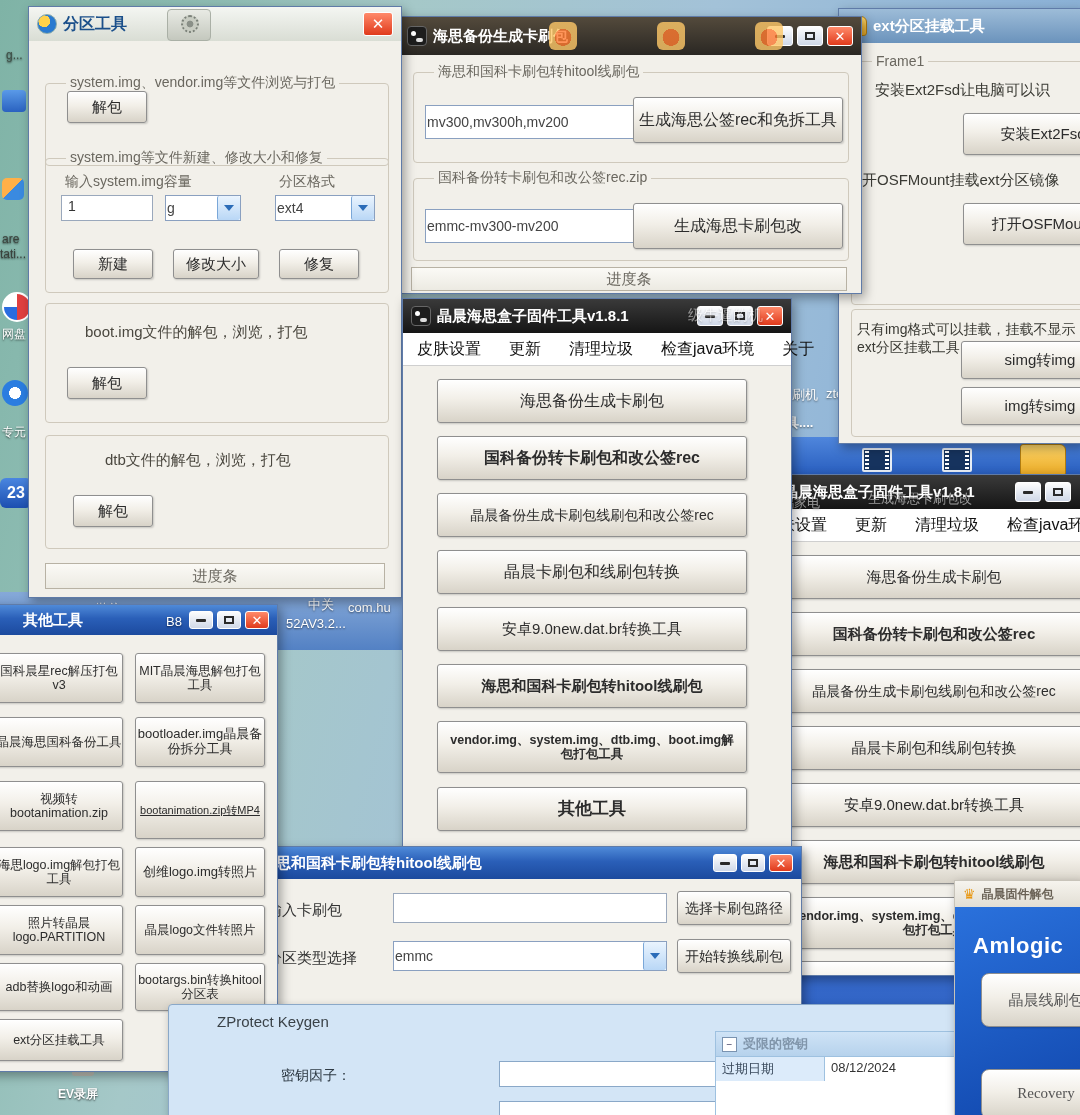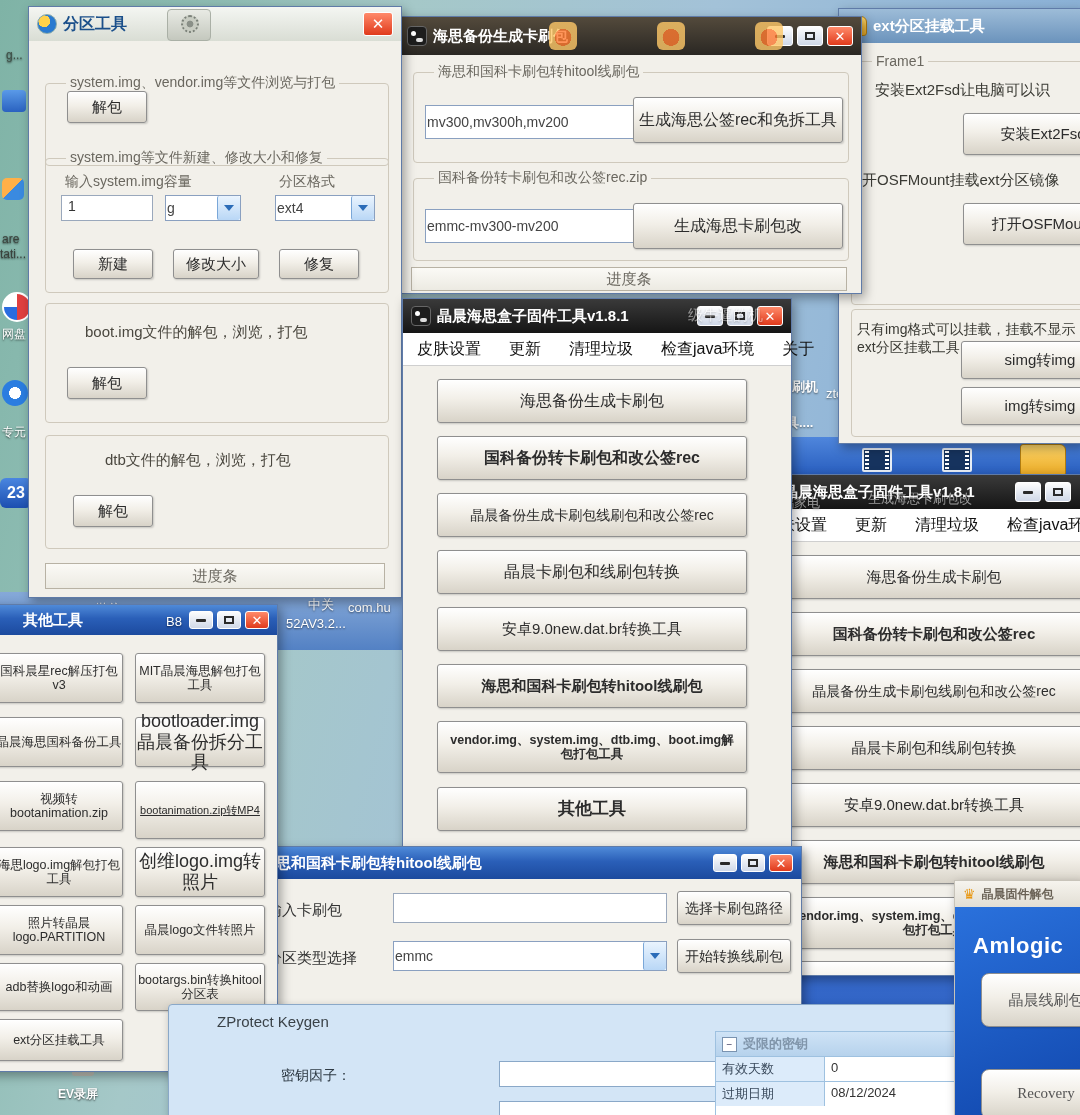--- a/index.html
+++ b/index.html
@@ -77,21 +77,21 @@
   <div class="deskicon-label" style="left:2px;top:326px;z-index:1;">网盘</div>
   <div class="abs" style="left:2px;top:380px;width:26px;height:26px;border-radius:50%;background:radial-gradient(circle at 50% 50%,#fff 0 32%,#2b7de0 33% 100%);z-index:1;"></div>
   <div class="deskicon-label" style="left:2px;top:424px;z-index:1;">专元</div>
   <div class="abs" style="left:0;top:478px;width:32px;height:30px;border-radius:6px;background:linear-gradient(#4a86e0,#1c4fb0);color:#fff;font-weight:bold;font-size:16px;display:flex;align-items:center;justify-content:center;z-index:1;">23</div>
 
   <div class="abs" style="left:72px;top:1060px;width:22px;height:16px;background:linear-gradient(#e8e8e2,#b8b8ae);border-radius:3px;z-index:2;"></div>
   <div class="abs" style="left:352px;top:1058px;width:26px;height:18px;background:linear-gradient(#f2f2ec,#c8c8bc);border-radius:3px;z-index:2;"></div>
   <div class="deskicon-label fragdark" style="left:58px;top:1086px;font-weight:bold;z-index:2;">EV录屏</div>
   <div class="deskicon-label fragdark" style="left:352px;top:1086px;font-weight:bold;z-index:2;">设置</div>
 
-  <div class="frag" style="left:792px;top:378px;font-weight:bold;z-index:1;">刷机</div>
+  <div class="frag" style="left:792px;top:386px;font-weight:normal;z-index:1;">刷机</div>
   <div class="frag" style="left:826px;top:386px;z-index:1;">zte</div>
   <div class="frag" style="left:786px;top:414px;font-weight:bold;z-index:1;">具....</div>
   <div class="frag" style="left:95px;top:600px;z-index:2;">微信</div>
   <div class="frag" style="left:308px;top:596px;z-index:2;">中关</div>
   <div class="frag" style="left:348px;top:600px;z-index:2;">com.hu</div>
   <div class="frag" style="left:166px;top:614px;z-index:9;">B8</div>
   <div class="frag" style="left:286px;top:616px;z-index:9;">52AV3.2...</div>
 
   <div class="win" style="left:838px;top:8px;width:242px;height:434px;overflow:hidden;z-index:2;">
     <div class="tb tb-steel" style="height:34px;">
@@ -295,49 +295,45 @@
           </div>
         <div class="wbtn maxb" style="width:24px;height:18px;">
             <div class="maxbox"></div>
           </div>
         <div class="wbtn closeb" style="width:24px;height:18px;">✕</div>
       </div>
     </div>
     <div class="btn3d" style="left:8px;top:48px;width:128px;height:50px;font-size:12.5px;">国科晨星rec解压打包v3</div>
     <div class="btn3d" style="left:148px;top:48px;width:130px;height:50px;font-size:12.5px;">MIT晶晨海思解包打包工具</div>
     <div class="btn3d" style="left:8px;top:112px;width:128px;height:50px;font-size:12.5px;">晶晨海思国科备份工具</div>
-    <div class="btn3d" style="left:148px;top:112px;width:130px;height:50px;font-size:18px;">bootloader.img晶晨备份拆分工具</div>
+    <div class="btn3d" style="left:148px;top:112px;width:130px;height:50px;font-size:13px;">bootloader.img晶晨备份拆分工具</div>
     <div class="btn3d" style="left:8px;top:176px;width:128px;height:50px;font-size:12.5px;">视频转bootanimation.zip</div>
     <div class="btn3d" style="left:148px;top:176px;width:130px;height:58px;font-size:11px;text-decoration:underline;">bootanimation.zip转MP4</div>
     <div class="btn3d" style="left:8px;top:242px;width:128px;height:50px;font-size:12.5px;">海思logo.img解包打包工具</div>
-    <div class="btn3d" style="left:148px;top:242px;width:130px;height:50px;font-size:18px;">创维logo.img转照片</div>
+    <div class="btn3d" style="left:148px;top:242px;width:130px;height:50px;font-size:13px;">创维logo.img转照片</div>
     <div class="btn3d" style="left:8px;top:300px;width:128px;height:50px;font-size:12.5px;">照片转晶晨logo.PARTITION</div>
     <div class="btn3d" style="left:148px;top:300px;width:130px;height:50px;font-size:12.5px;">晶晨logo文件转照片</div>
     <div class="btn3d" style="left:8px;top:358px;width:128px;height:48px;font-size:12.5px;">adb替换logo和动画</div>
     <div class="btn3d" style="left:148px;top:358px;width:130px;height:48px;font-size:12.5px;">bootargs.bin转换hitool分区表</div>
     <div class="btn3d" style="left:8px;top:414px;width:128px;height:42px;font-size:12.5px;">ext分区挂载工具</div>
   </div>
 
   <div class="win" style="left:168px;top:1004px;width:792px;height:111px;background:#d3e5f6;border:1px solid #8aa8c8;border-radius:4px 4px 0 0;z-index:10;">
     <div class="abs" style="left:48px;top:8px;font-size:15px;color:#3a4248;">ZProtect Keygen</div>
     <div class="abs" style="left:112px;top:62px;font-size:14px;color:#2e3a44;">密钥因子：</div>
     <div class="inputbox" style="left:330px;top:56px;width:332px;height:26px;border-color:#8aa8c8;"></div>
     <span class="chk abs" style="left:672px;top:62px;"></span>
     <div class="abs" style="left:688px;top:60px;font-size:14px;color:#2e3a44;">明文</div>
     <div class="inputbox" style="left:330px;top:96px;width:440px;height:18px;border-color:#8aa8c8;"></div>
     <div class="abs" style="left:546px;top:26px;width:244px;height:84px;background:#fff;border:1px solid #9ec1e0;">
       <div style="display:flex;align-items:center;gap:6px;background:linear-gradient(#cfe3f6,#b6d2ec);padding:3px 6px;">
         <span style="width:13px;height:13px;background:#fff;border:1px solid #7a93b0;display:inline-flex;align-items:center;justify-content:center;font-size:10px;color:#446;">−</span>
         <span style="font-size:13px;font-weight:bold;color:#8095aa;">受限的密钥</span>
       </div>
       <div class="gridrow">
-        <span class="gridk">有效天数</span>
-        <span class="gridv">0</span>
-      </div>
-      <div class="gridrow">
         <span class="gridk">过期日期</span>
         <span class="gridv">08/12/2024</span>
       </div>
     </div>
   </div>
 
   <div class="win" style="left:954px;top:880px;width:126px;height:235px;overflow:hidden;border:1px solid #c8c4ba;z-index:11;">
     <div class="tb" style="height:26px;background:linear-gradient(#f6f4ee,#e2ded4);color:#444;width:260px;">
       <span style="color:#e8960f;font-size:14px;">♛</span>
       <span class="tb-title" style="font-size:12px;color:#6a6256;">晶晨固件解包</span>

